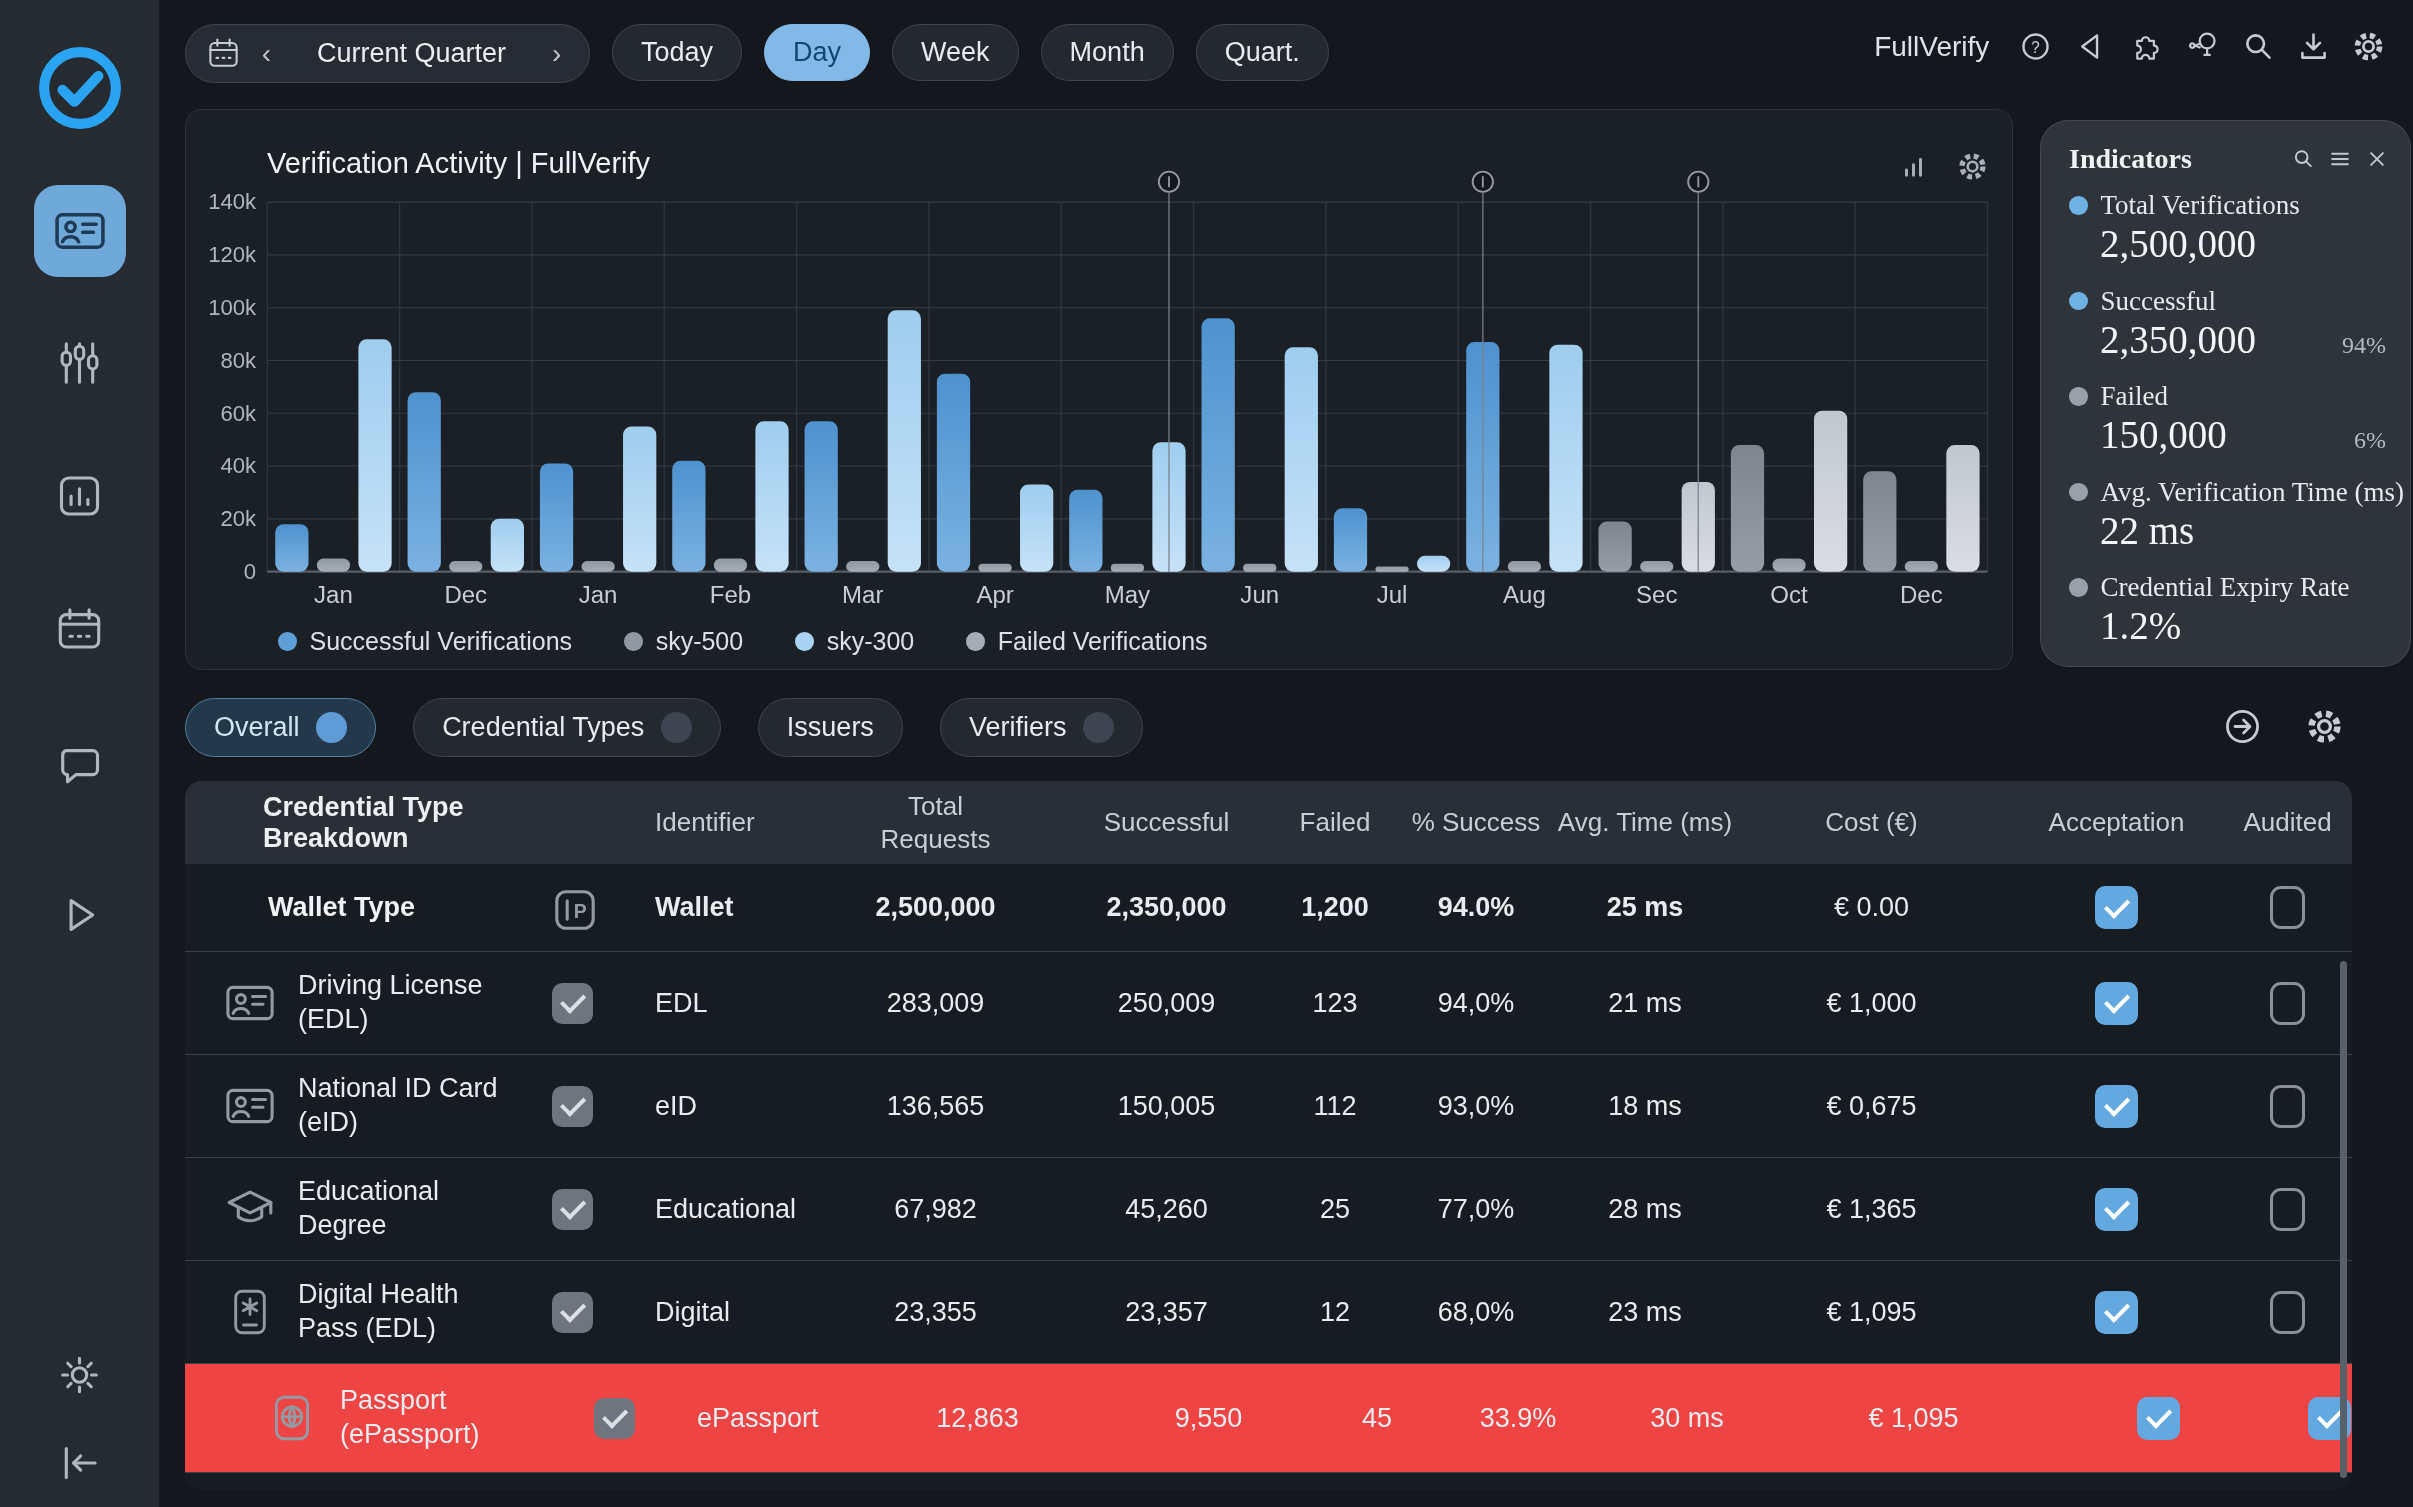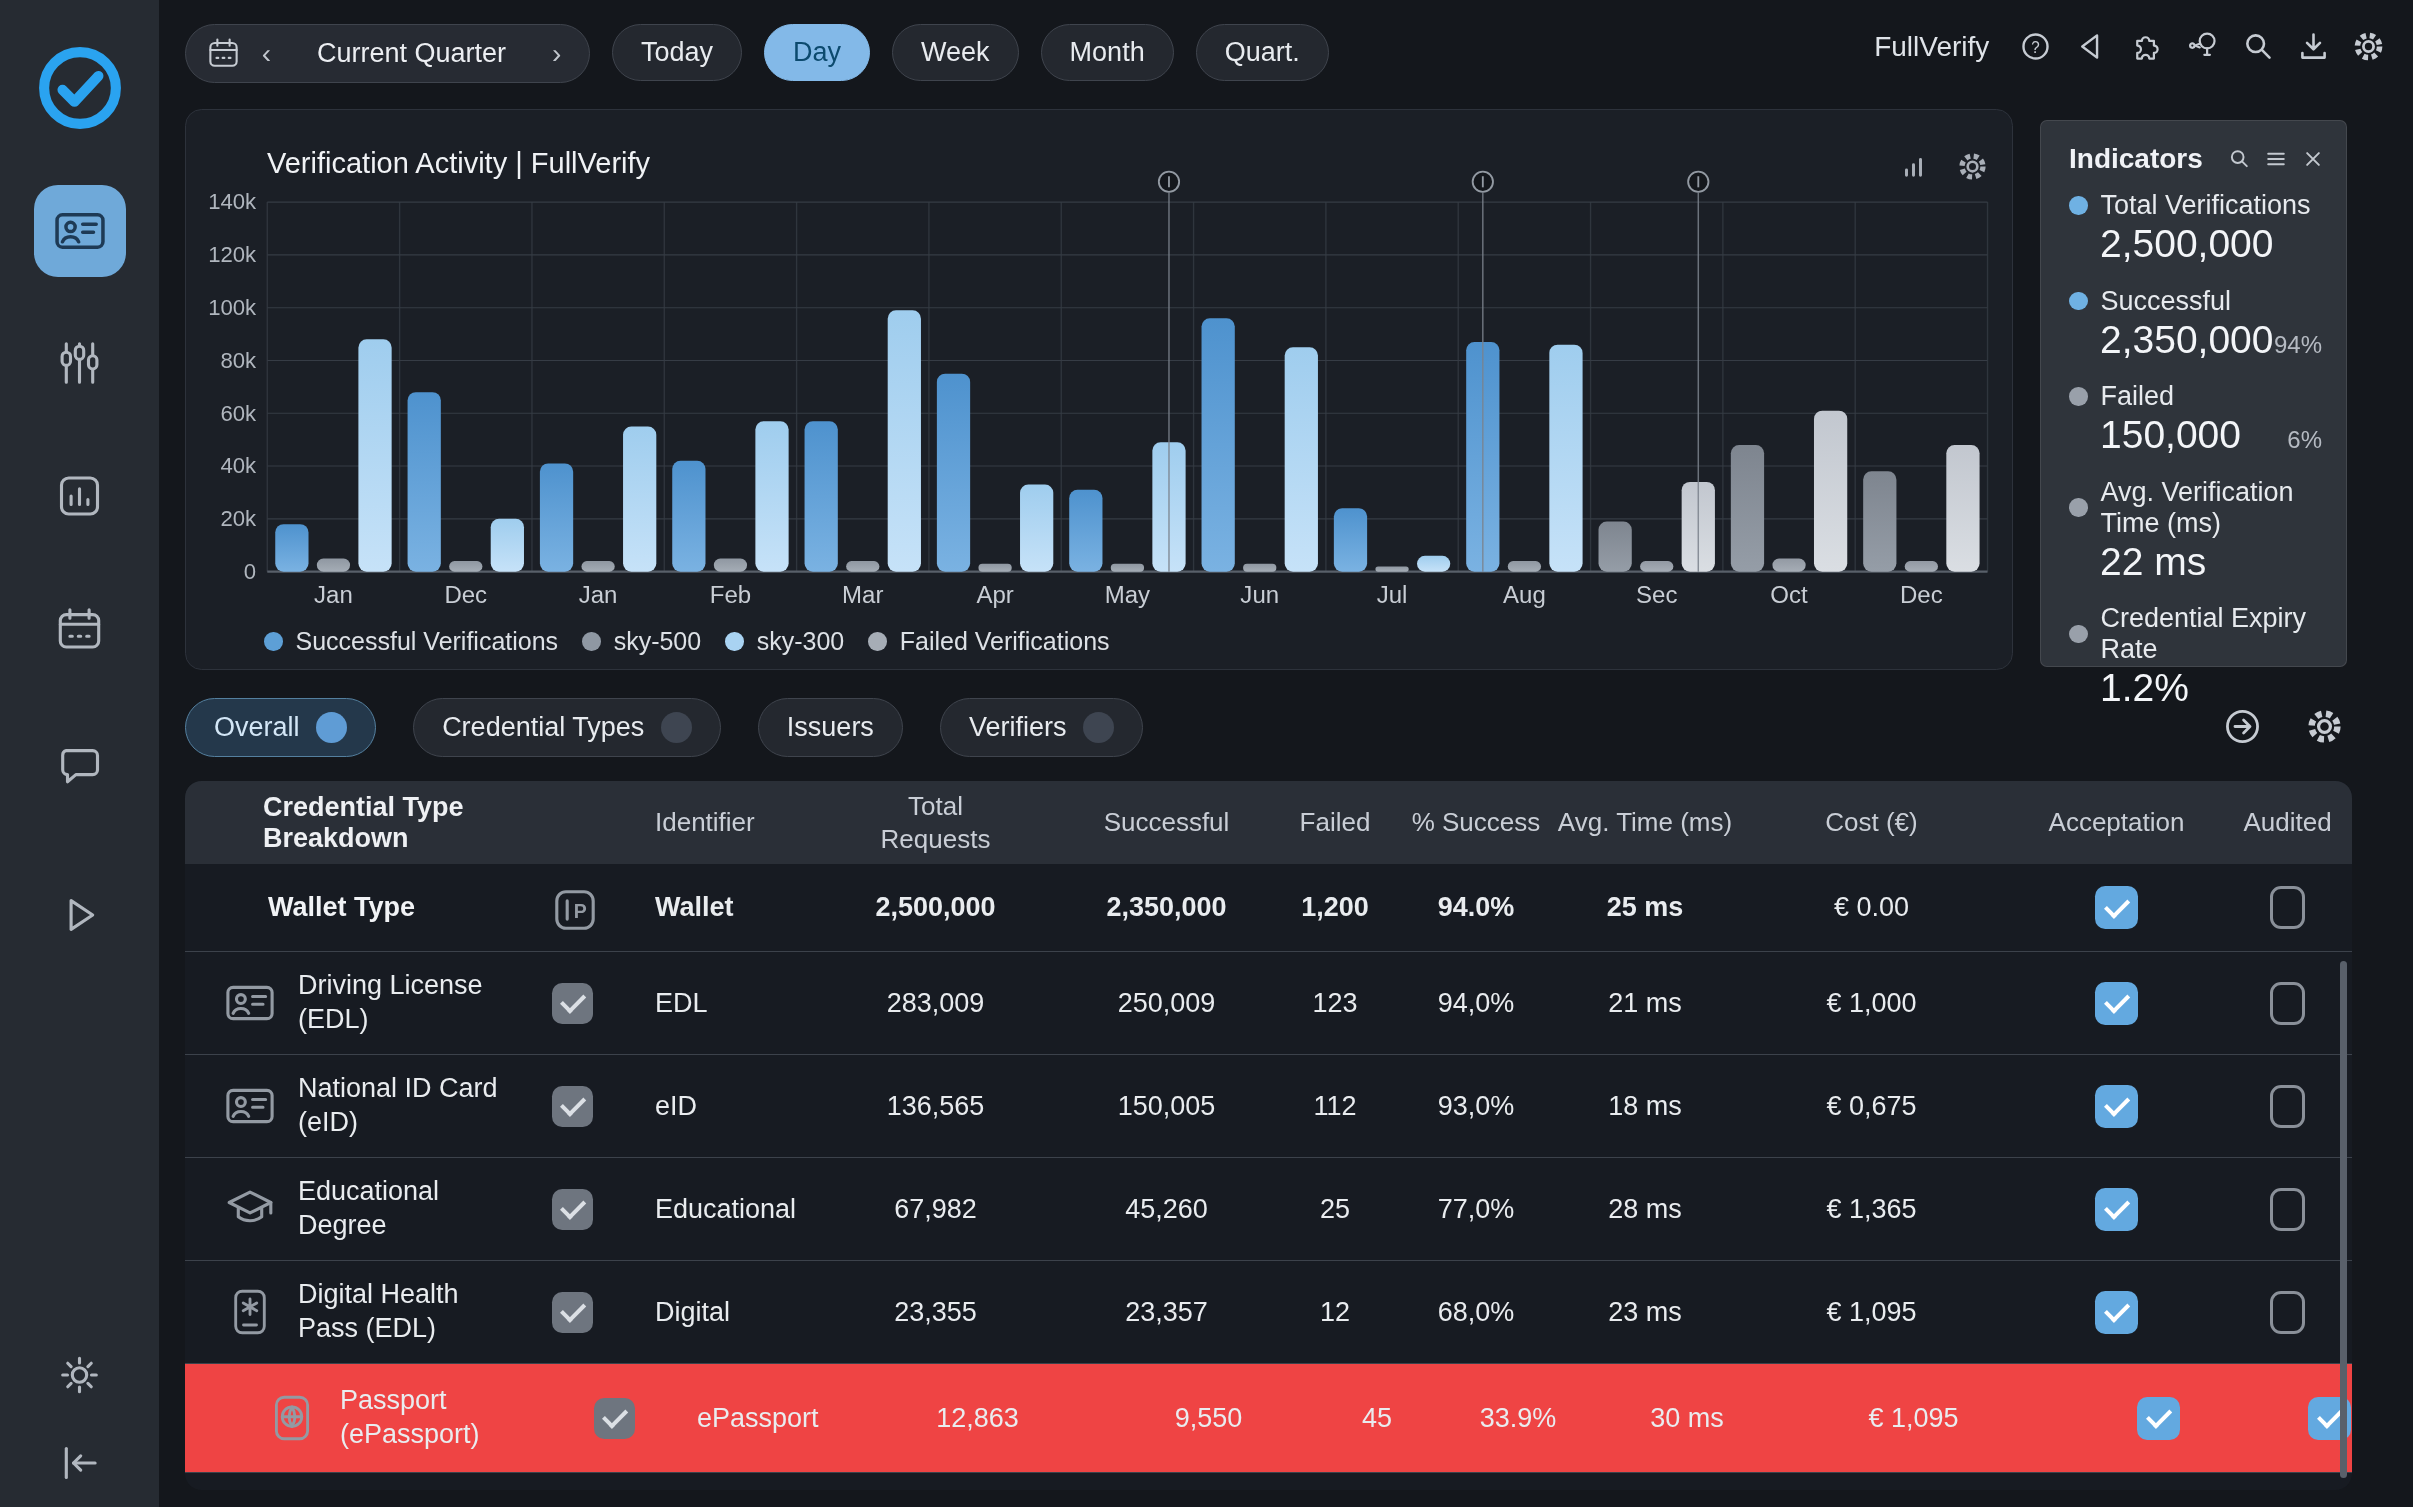--- a/index.html
+++ b/index.html
@@ -27,26 +27,26 @@
   .tr-cluster { position:absolute; top:28px; right:26px; display:flex; align-items:center; gap:20.3px; color:#c6cbd2; }
   .brand { font-size:28px; color:#dfe3e8; margin-right:7.4px; }
   .tr-cluster .ic { width:39px; height:39px; }
 
   
   .chart-card { position:absolute; left:185px; top:109px; width:1828px; height:561px; background:#1b1f26; border:0.9px solid #2d323b; border-radius:16.6px; }
   .chart-title { position:absolute; left:81px; top:37px; font-size:29px; color:#f0f2f5; }
   .chart-icons { position:absolute; right:22px; top:39px; display:flex; gap:24px; color:#a9afb8; }
   .chart-icons .ic { width:35px; height:35px; }
   #chart-svg { position:absolute; left:9.2px; top:57px; }
-  .legend { position:absolute; left:78px; top:517px; display:flex; gap:24px; }
+  .legend { position:absolute; left:92px; top:517px; display:flex; gap:52px; }
   .legend .li { display:flex; align-items:center; gap:13px; font-size:25px; color:#dde1e6; }
   .legend .dot { width:18.5px; height:18.5px; border-radius:50%; }
 
   
-  .indicators { position:absolute; left:2040px; top:120px; width:307px; height:547px; background:rgba(112,120,133,0.30); border:0.9px solid rgba(255,255,255,0.10); border-radius:7px; padding:22px 0 0 28px; }
+  .indicators { position:absolute; left:2040px; top:120px; width:371px; height:547px; background:rgba(112,120,133,0.30); border:0.9px solid rgba(255,255,255,0.10); border-radius:28px; padding:22px 0 0 28px;font-family:Liberation Serif, serif; }
   .ind-head { display:flex; align-items:center; padding-right:20.3px; margin-bottom:15px; }
   .ind-title { font-size:28px; font-weight:bold; color:#f0f2f6; flex:1; }
   .ind-icons { display:flex; gap:11px; color:#c3c8cf; align-items:center; }
   .ind-icons .ic { width:26px; height:26px; }
   .ind-item { margin-bottom:18.5px; }
   .ind-lab { display:flex; align-items:center; gap:13px; font-size:27px; color:#e7eaee; line-height:31px; }
   .ind-dot { width:18.5px; height:18.5px; border-radius:50%; flex:0 0 auto; }
   .ind-valrow { display:flex; align-items:baseline; padding-left:31px; padding-right:24px; }
   .ind-val { font-size:39px; color:#f3f5f8; line-height:46px; flex:1; }
   .ind-side { font-size:24px; color:#b5bac2; }

